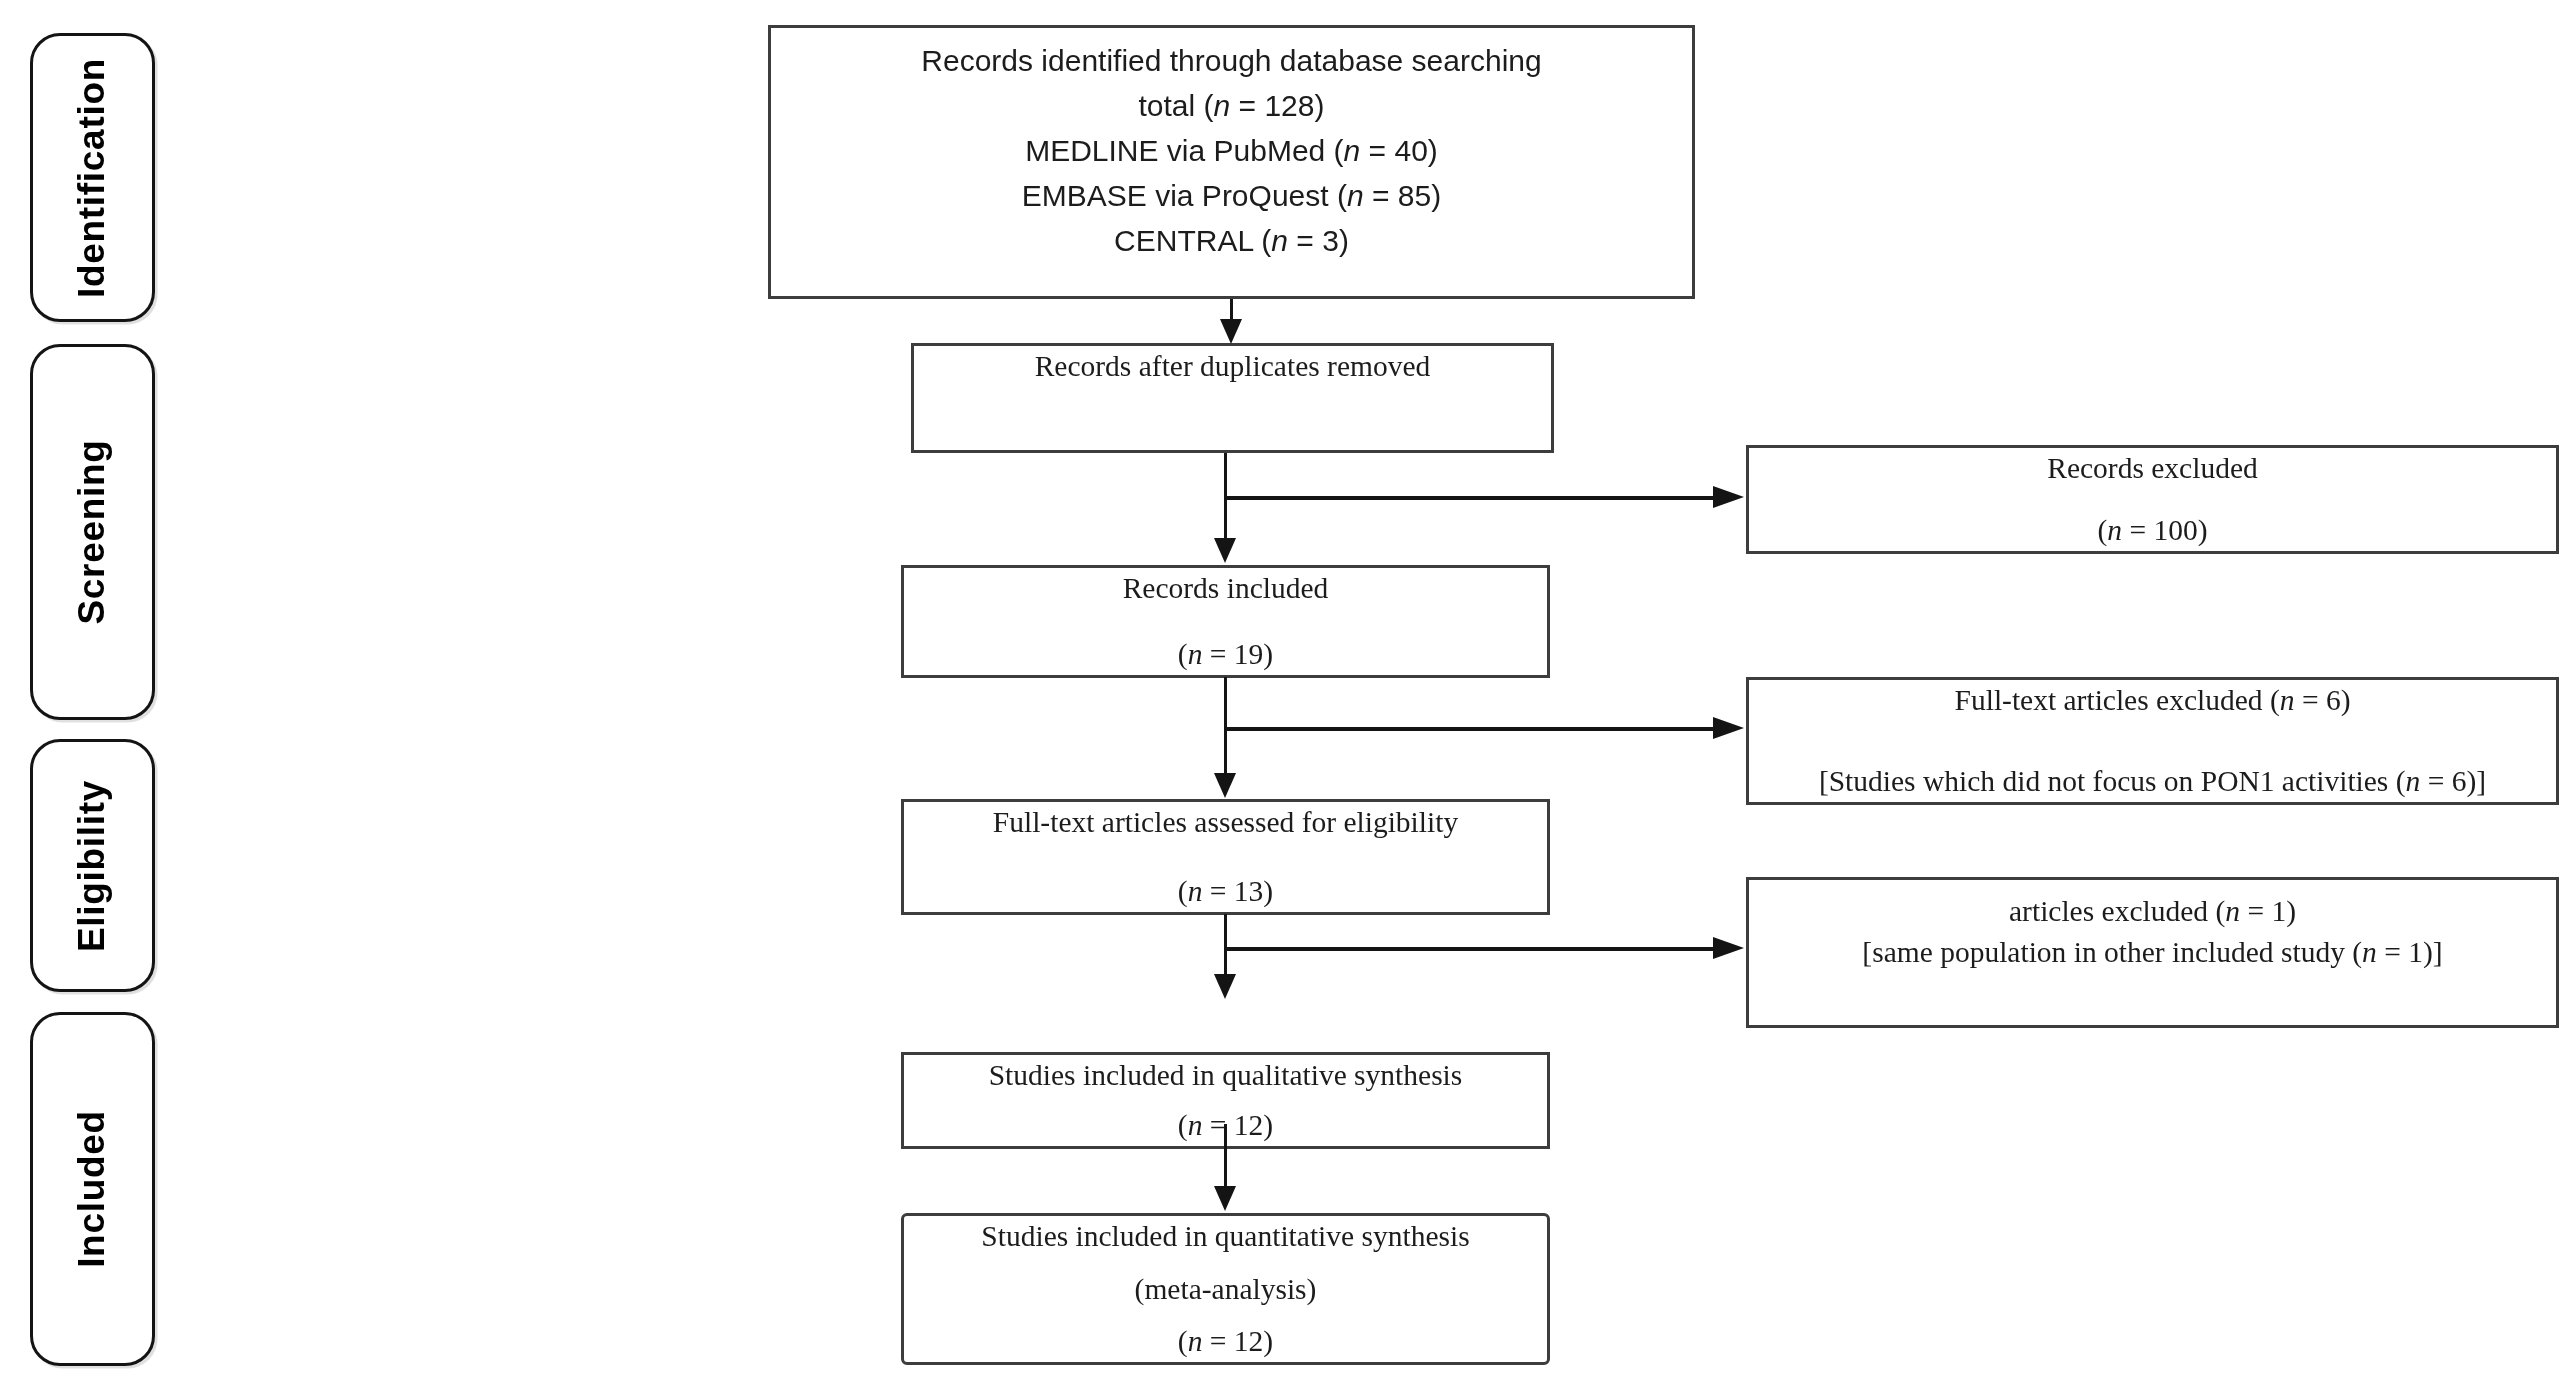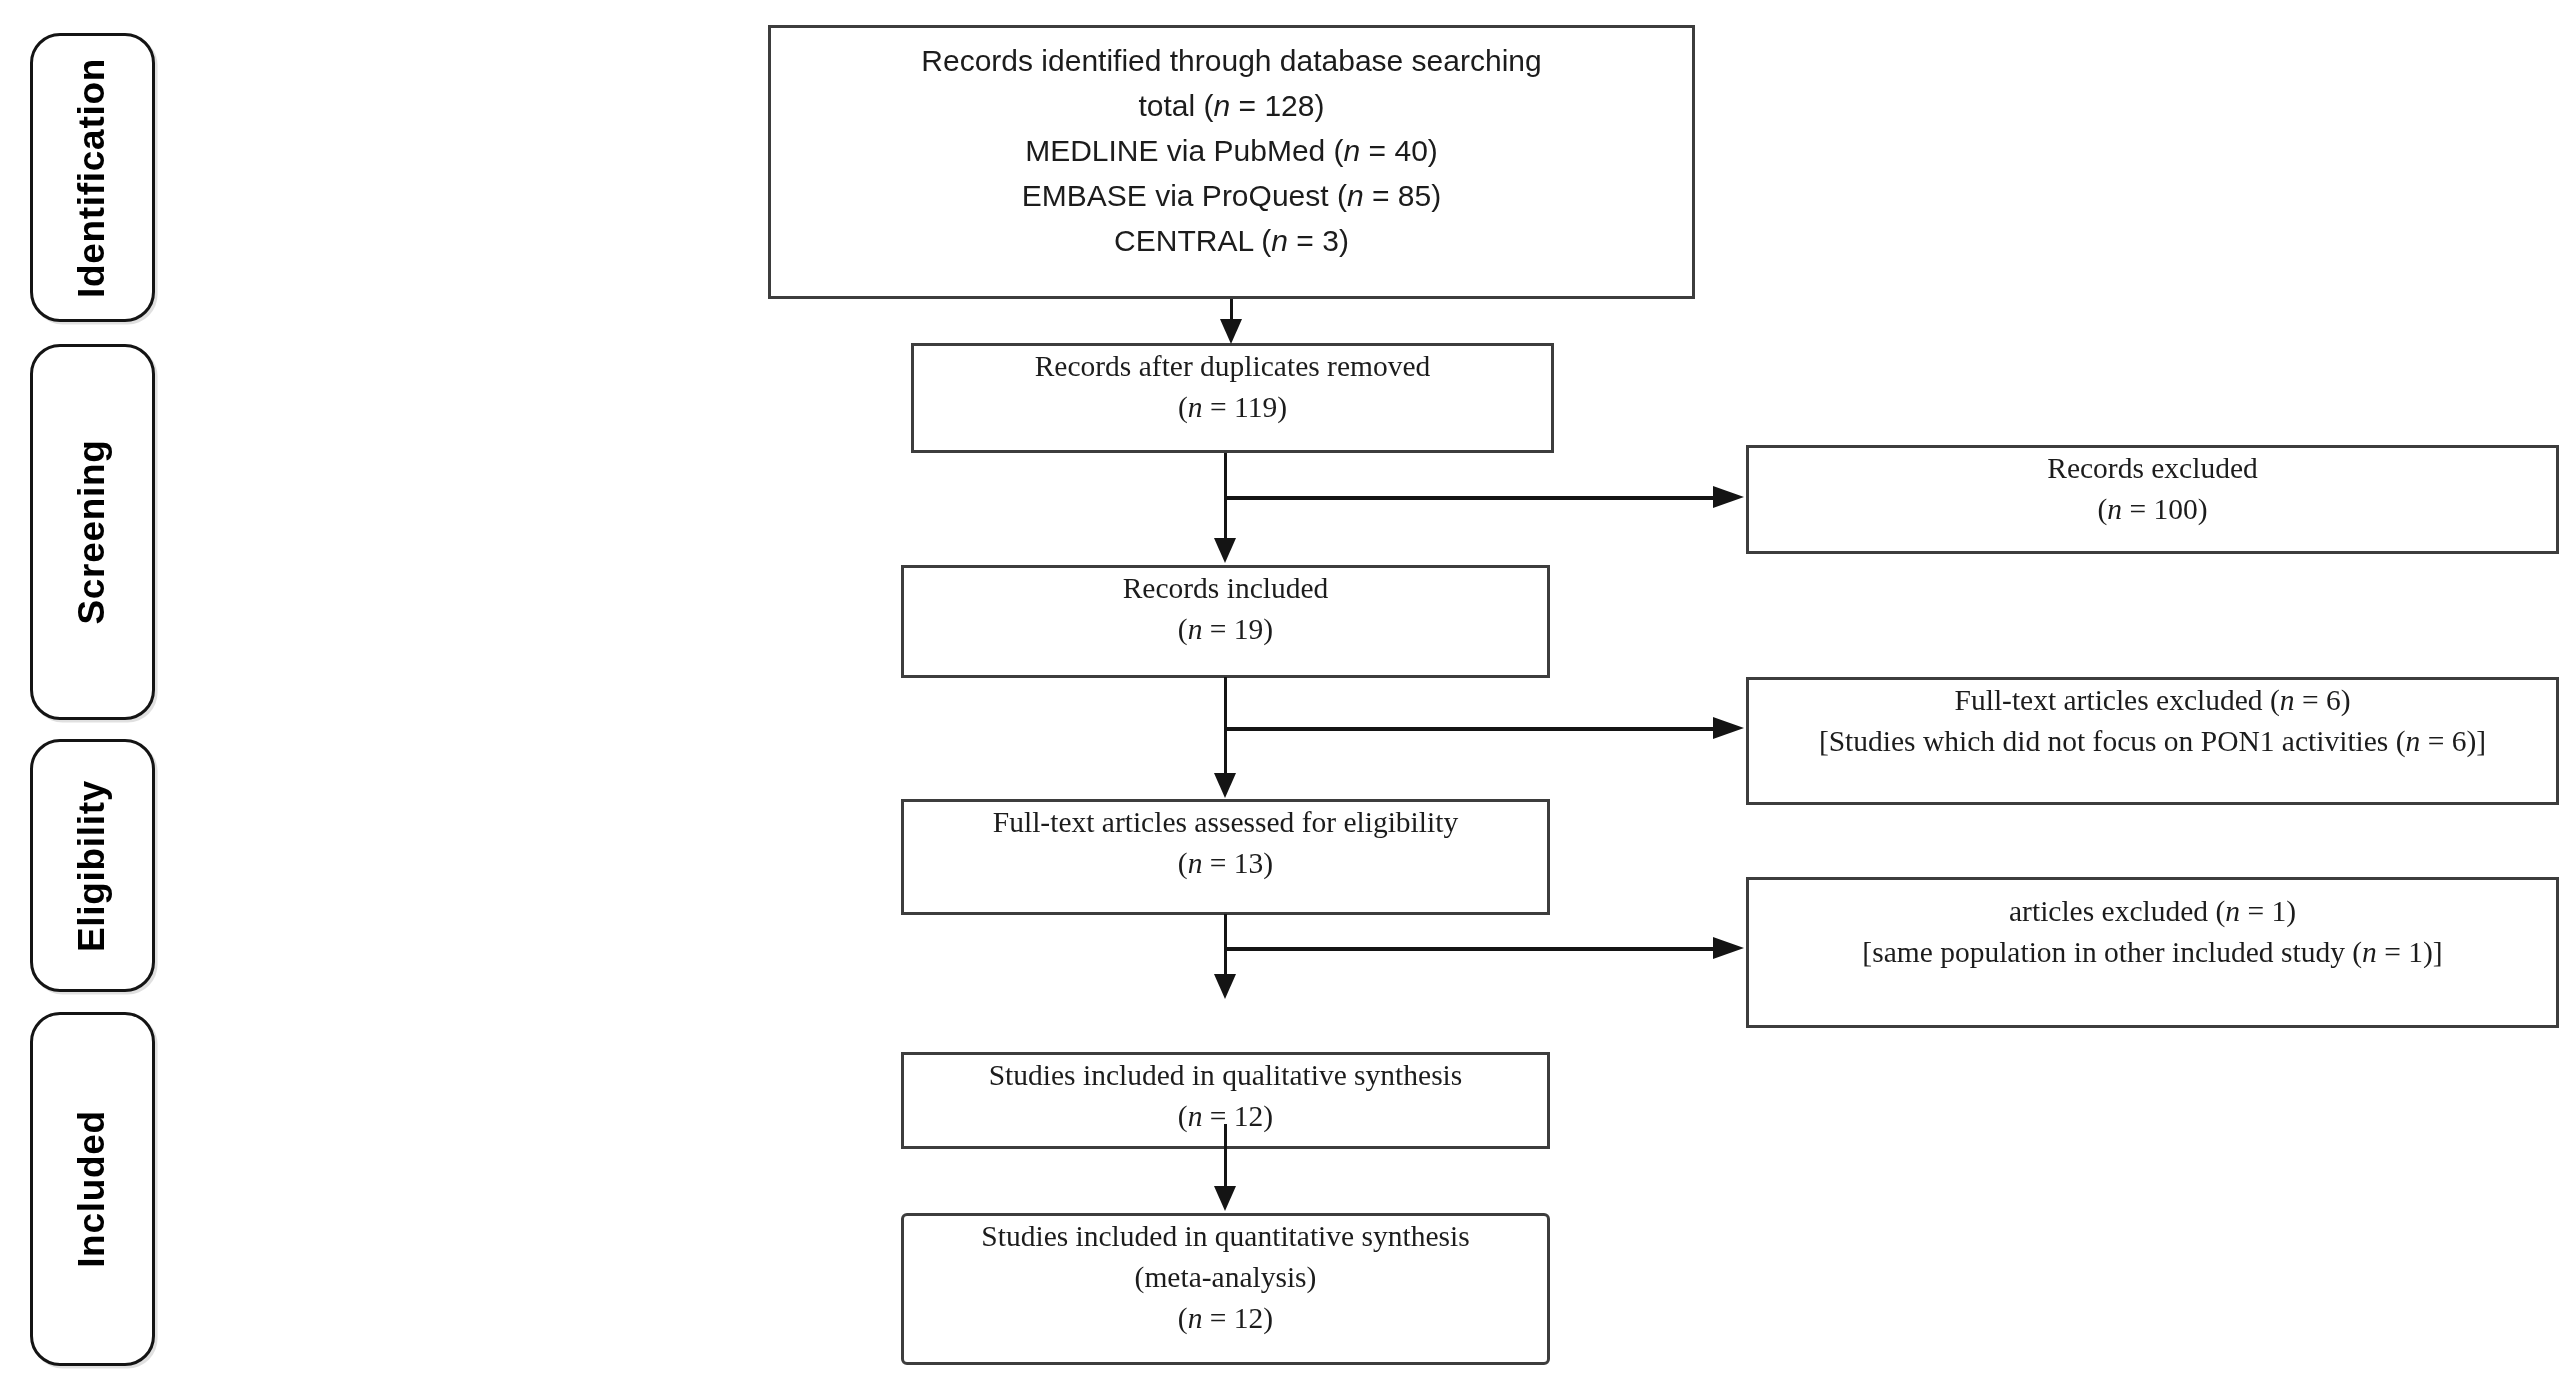--- a/index.html
+++ b/index.html
@@ -33,21 +33,21 @@
     font-size:37px;
     letter-spacing:0.7px;
     color:#000;
   }
   
   .box {
     position:absolute;
     border:3.9px solid var(--box_border);
     background:var(--background);
     display:flex; flex-direction:column;
-    align-items:center; justify-content:flex-start;
+    align-items:center; justify-content:space-between;
     text-align:center;
   }
   .serif  { font-family:"Liberation Serif", serif;  font-size:29.5px; line-height:41px; }
   .sans   { font-family:"Liberation Sans", sans-serif; font-size:30px; line-height:45px; }
   .top-align { justify-content:flex-start; }
   .ln { width:100%; }
   em { font-style:italic; }
   
   .vline { position:absolute; width:3.3px;  background:var(--line); }
   .hline { position:absolute; height:3.9px; background:var(--line); }
@@ -83,21 +83,20 @@
 <div class="box sans top-align" style="left:768px; top:25px; width:927px; height:274px; padding-top:10px;">
   <div class="ln">Records identified through database searching</div>
   <div class="ln">total (<em>n</em> = 128)</div>
   <div class="ln">MEDLINE via PubMed (<em>n</em> = 40)</div>
   <div class="ln">EMBASE via ProQuest (<em>n</em> = 85)</div>
   <div class="ln">CENTRAL (<em>n</em> = 3)</div>
 </div>
 
 <div class="box serif" style="left:911px; top:343px; width:643px; height:110px;">
   <div class="ln">Records after duplicates removed</div>
-  <div class="ln">(<em>n</em> = 119)</div>
 </div>
 
 <div class="box serif" style="left:901px; top:565px; width:649px; height:113px;">
   <div class="ln">Records included</div>
   <div class="ln">(<em>n</em> = 19)</div>
 </div>
 
 <div class="box serif" style="left:901px; top:799px; width:649px; height:116px;">
   <div class="ln">Full-text articles assessed for eligibility</div>
   <div class="ln">(<em>n</em> = 13)</div>

